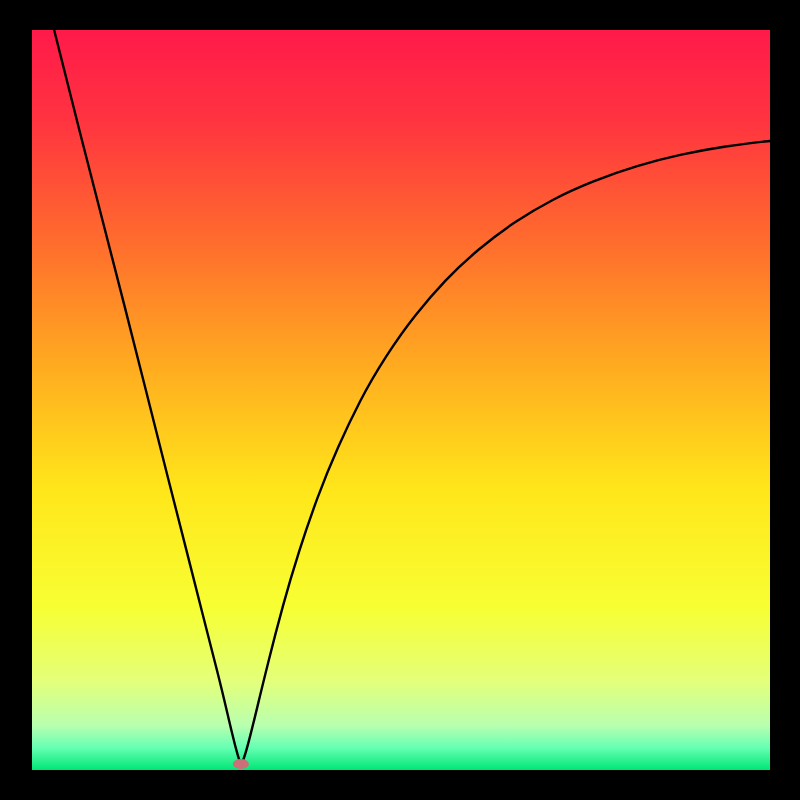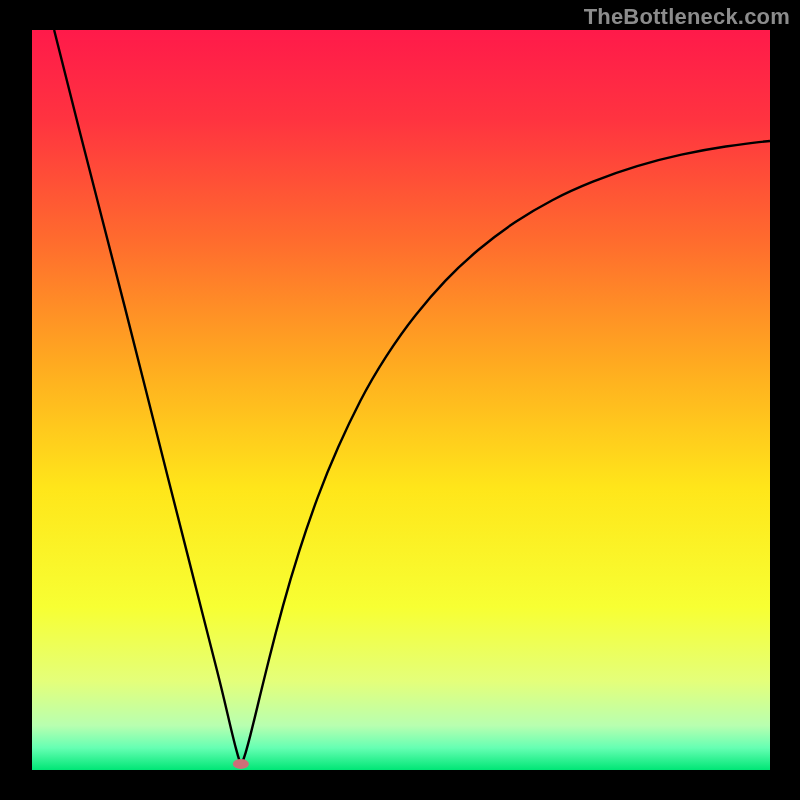--- a/index.html
+++ b/index.html
@@ -32,21 +32,20 @@
   svg {
     position: absolute;
     top: 0;
     left: 0;
   }
 </style>
 </head>
 <body>
 
 <div class="frame">
-  <div class="watermark">TheBottleneck.com</div>
 
   <svg id="chart-svg" width="800" height="800" viewBox="0 0 800 800">
     <defs>
       <linearGradient id="bg-grad" x1="0" y1="0" x2="0" y2="1">
           <stop offset="0.0%" stop-color="#ff1a4a"></stop>
           <stop offset="12.0%" stop-color="#ff3340"></stop>
           <stop offset="28.0%" stop-color="#ff6a2e"></stop>
           <stop offset="45.0%" stop-color="#ffaa20"></stop>
           <stop offset="62.0%" stop-color="#ffe61a"></stop>
           <stop offset="78.0%" stop-color="#f7ff33"></stop>

